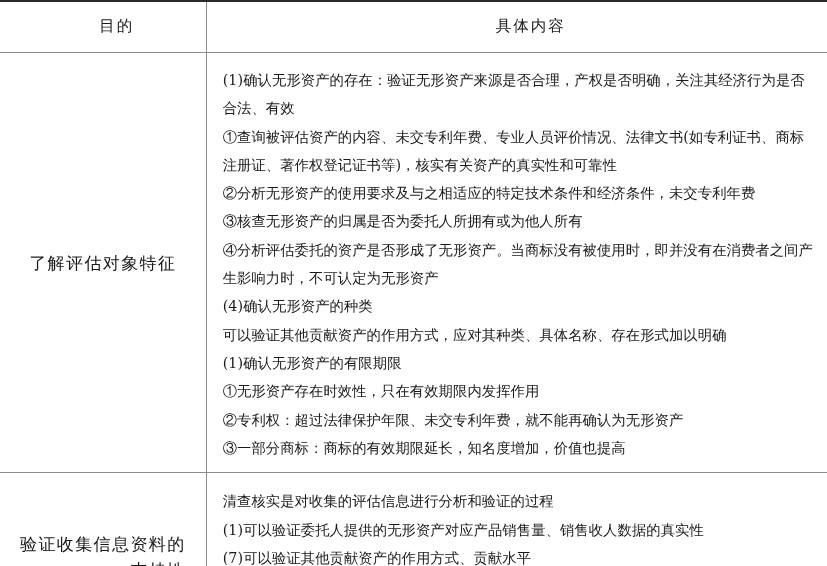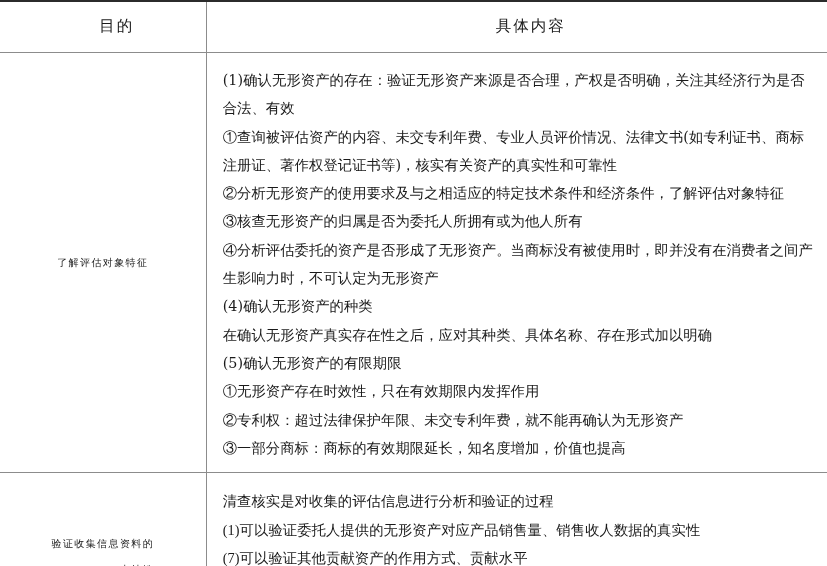--- a/index.html
+++ b/index.html
@@ -61,21 +61,21 @@
   .purpose-cell-inner {
     display: flex;
     align-items: center;
     justify-content: center;
     height: 100%;
     box-sizing: border-box;
     padding: 0 14px;
   }
   .purpose-text {
     text-align: right;
-    font-size: 10px;
+    font-size: 17px;
     line-height: 26px;
     letter-spacing: 1.4px;
   }
 
   .content-cell-inner {
     box-sizing: border-box;
     padding: 9px 10px 6px 12px;
   }
   .content-line {
     font-size: 14.3px;
@@ -83,21 +83,20 @@
     letter-spacing: 0.1px;
     text-indent: 0;
     white-space: normal;
     word-break: break-all;
   }
   .row-2 .content-cell-inner {
     padding-top: 10px;
   }
   .row-2 .content-line {
     line-height: 28.6px;
-    font-family: Liberation Serif, serif;
   }
 
   .purpose-line {
     display: block;
   }
 </style>
 </head>
 <body>
 
 <table class="doc-table">
@@ -120,26 +119,26 @@
         <div class="purpose-cell-inner">
           <div class="purpose-text">
             <span class="purpose-line">了解评估对象特征</span>
           </div>
         </div>
       </td>
       <td class="col-content">
         <div class="content-cell-inner">
           <p class="content-line" style="margin:0">(1)确认无形资产的存在：验证无形资产来源是否合理，产权是否明确，关注其经济行为是否合法、有效</p>
           <p class="content-line" style="margin:0">①查询被评估资产的内容、未交专利年费、专业人员评价情况、法律文书(如专利证书、商标注册证、著作权登记证书等)，核实有关资产的真实性和可靠性</p>
-          <p class="content-line" style="margin:0">②分析无形资产的使用要求及与之相适应的特定技术条件和经济条件，了解评估对象特征</p>
+          <p class="content-line" style="margin:0">②分析无形资产的使用要求及与之相适应的特定技术条件和经济条件，未交专利年费</p>
           <p class="content-line" style="margin:0">③核查无形资产的归属是否为委托人所拥有或为他人所有</p>
           <p class="content-line" style="margin:0">④分析评估委托的资产是否形成了无形资产。当商标没有被使用时，即并没有在消费者之间产生影响力时，不可认定为无形资产</p>
           <p class="content-line" style="margin:0">(4)确认无形资产的种类</p>
-          <p class="content-line" style="margin:0">在确认无形资产真实存在性之后，应对其种类、具体名称、存在形式加以明确</p>
-          <p class="content-line" style="margin:0">(5)确认无形资产的有限期限</p>
+          <p class="content-line" style="margin:0">可以验证其他贡献资产的作用方式，应对其种类、具体名称、存在形式加以明确</p>
+          <p class="content-line" style="margin:0">(1)确认无形资产的有限期限</p>
           <p class="content-line" style="margin:0">①无形资产存在时效性，只在有效期限内发挥作用</p>
           <p class="content-line" style="margin:0">②专利权：超过法律保护年限、未交专利年费，就不能再确认为无形资产</p>
           <p class="content-line" style="margin:0">③一部分商标：商标的有效期限延长，知名度增加，价值也提高</p>
         </div>
       </td>
     </tr>
 
     <tr class="body-row row-2 divided last-row">
       <td class="col-purpose">
         <div class="purpose-cell-inner">

